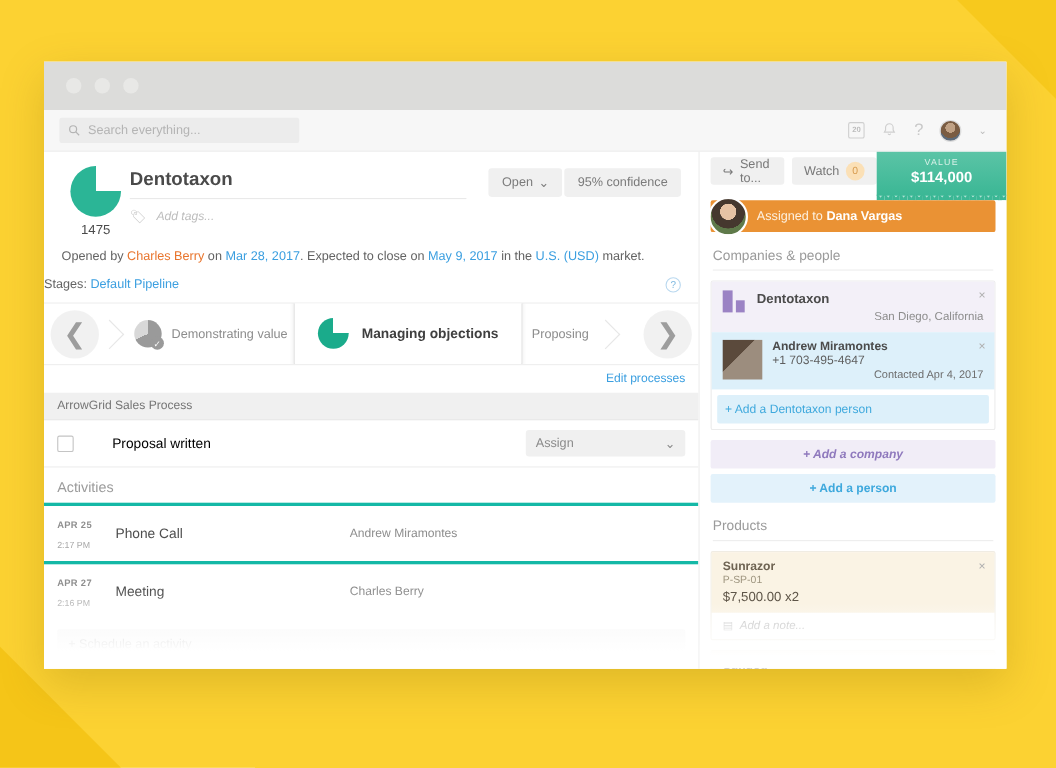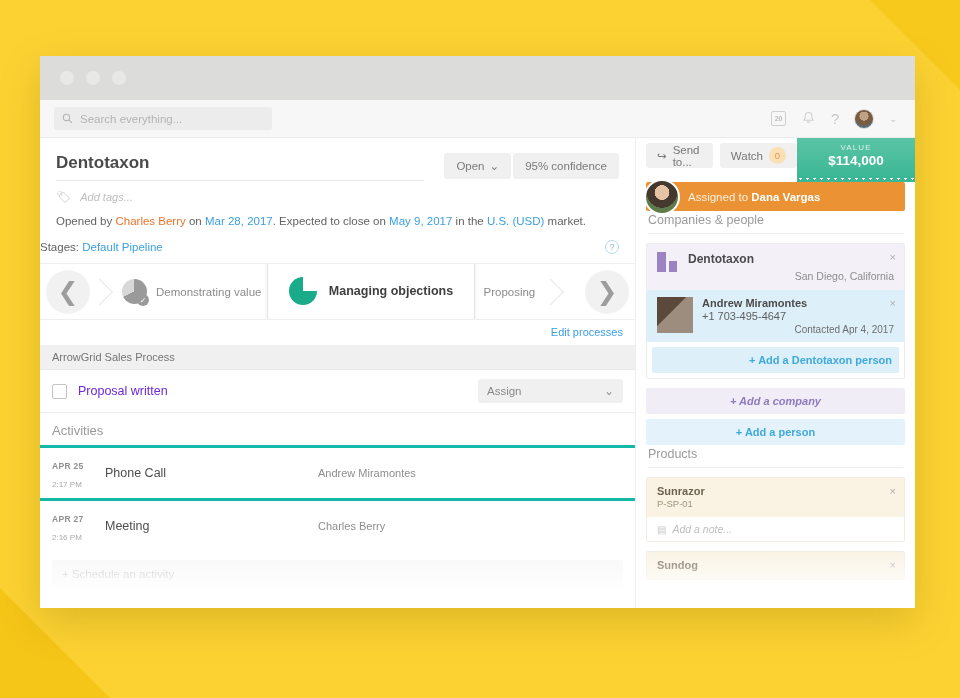--- a/index.html
+++ b/index.html
@@ -167,21 +167,21 @@
   
   .proc-head {
     background: #f0f0f0; font-size: 11px; color: #757575;
     padding: 6px 12px; border-bottom: 1px solid #e8e8e8;
   }
   .proc-row {
     display: flex; align-items: center; padding: 9px 12px;
     border-bottom: 1px solid #ededed; gap: 11px;
   }
   .cbox { width: 15px; height: 15px; border: 1px solid #c4c4c4; border-radius: 2px; flex: none; }
-  .proc-label { font-size: 12.5px; color: #6d28d9; flex: 1; }
+  .proc-label { font-size: 12.5px; color: #000000; flex: 1; margin-left: 24px; }
   .sel-box {
     width: 145px; background: #f0f0f0; border-radius: 3px; font-size: 11.5px;
     color: #8a8a8a; padding: 5px 9px; display: flex;
     align-items: center; justify-content: space-between;
   }
 
   .sec-title { font-size: 13px; color: #9b9b9b; padding: 10px 12px 7px 12px; }
   .act-row {
     display: flex; align-items: center; padding: 7px 12px;
     border-top: 3px solid #14b8a6; gap: 13px;
@@ -241,21 +241,21 @@
     position: relative;
   }
   .assigned .ava {
     position: absolute; left: -2px; top: 50%; transform: translateY(-50%);
     width: 36px; height: 36px; border-radius: 50%; border: 2px solid #fff;
     background: radial-gradient(circle at 50% 36%, #e6c3a4 0 28%, #45382e 29% 58%, #5f7a4a 59%);
   }
   .assigned-txt { color: #fdf0df; font-size: 11.5px; }
   .assigned-txt b { color: #fff; }
 
-  .rp-sec-title { font-size: 12.5px; color: #9b9b9b; padding: 2px 12px 6px 12px; }
+  .rp-sec-title { font-size: 12.5px; color: #9b9b9b; padding: 14px 12px 6px 12px; }
   .rp-hr { height: 1px; background: #ededed; margin: 0 12px; }
 
   .card { margin: 9px 10px 0 10px; border: 1px solid #ececec; border-radius: 2px; }
   .co-row { background: #f3f0f8; padding: 8px 10px; display: flex; gap: 9px; position: relative; }
   .co-logo { width: 22px; height: 20px; flex: none; position: relative; }
   .co-logo i { position: absolute; bottom: 0; background: #9b83c4; display: block; }
   .co-logo i:nth-child(1) { left: 0; width: 9px; height: 20px; }
   .co-logo i:nth-child(2) { left: 12px; width: 8px; height: 11px; }
   .co-name { font-size: 12px; font-weight: bold; color: #4b4b4b; }
   .co-loc { font-size: 10.5px; color: #8d8d8d; text-align: right; margin-top: 4px; }
@@ -263,22 +263,22 @@
 
   .pe-row { background: #ddf0fa; padding: 7px 10px; display: flex; gap: 9px; position: relative; }
   .pe-av {
     width: 36px; height: 36px; flex: none;
     background: linear-gradient(135deg,#5b4a3c 0 40%, #9c8d7e 41% 100%);
   }
   .pe-name { font-size: 11px; font-weight: bold; color: #4b4b4b; }
   .pe-phone { font-size: 11px; color: #5e5e5e; margin-top: 1px; }
   .pe-cont { font-size: 10px; color: #6d6d6d; text-align: right; margin-top: 2px; }
   .add-person-in {
-    background: #ddf0fa; color: #3fa9dd; font-size: 11px; font-weight: bold;
-    text-align: right; padding: 7px; margin: 5px; border-radius: 2px;
+    background: #ddf0fa; color: #3fa9dd; font-size: 11px; font-weight: normal;
+    text-align: left; padding: 7px; margin: 5px; border-radius: 2px;
   }
   .add-co {
     margin: 9px 10px 0 10px; background: #f1edf7; color: #8f79bd;
     font-size: 11px; font-weight: bold; text-align: center; padding: 7px; border-radius: 2px; font-style: italic;
   }
   .add-pe {
     margin: 5px 10px 0 10px; background: #e3f2fb; color: #3fa9dd;
     font-size: 11px; font-weight: bold; text-align: center; padding: 7px; border-radius: 2px;
   }
 
@@ -330,20 +330,24 @@
       <span class="av-head"></span>
       <span class="chev-sm">⌄</span>
     </div>
   </div>
 
   <div class="content">
 
     <div class="left">
 
       <div class="deal-head">
+        <div class="pie-wrap">
+          <div class="pie"></div>
+          <div class="pie-num">1475</div>
+        </div>
         <div class="deal-main">
           <div class="deal-title-row">
             <div class="deal-title">Dentotaxon</div>
             <div class="hdr-btns">
               <div class="pill">
                 <span>Open</span>
                 <span>⌄</span>
               </div>
               <div class="pill">
                 <span>95% confidence</span>
@@ -487,20 +491,21 @@
       <div class="add-co">+ Add a company</div>
       <div class="add-pe">+ Add a person</div>
 
       <div class="rp-sec-title">Products</div>
       <div class="rp-hr"></div>
 
       <div class="prod-card">
         <div class="prod-body">
           <div class="prod-name">Sunrazor</div>
           <div class="prod-sku">P-SP-01</div>
+          <div class="prod-price">$7,500.00 x2</div>
           <span class="x-ico">×</span>
         </div>
         <div class="prod-note">
           <span class="doc-ico">▤</span>
           <span>Add a note...</span>
         </div>
       </div>
 
       <div class="prod-card">
         <div class="prod-body">

